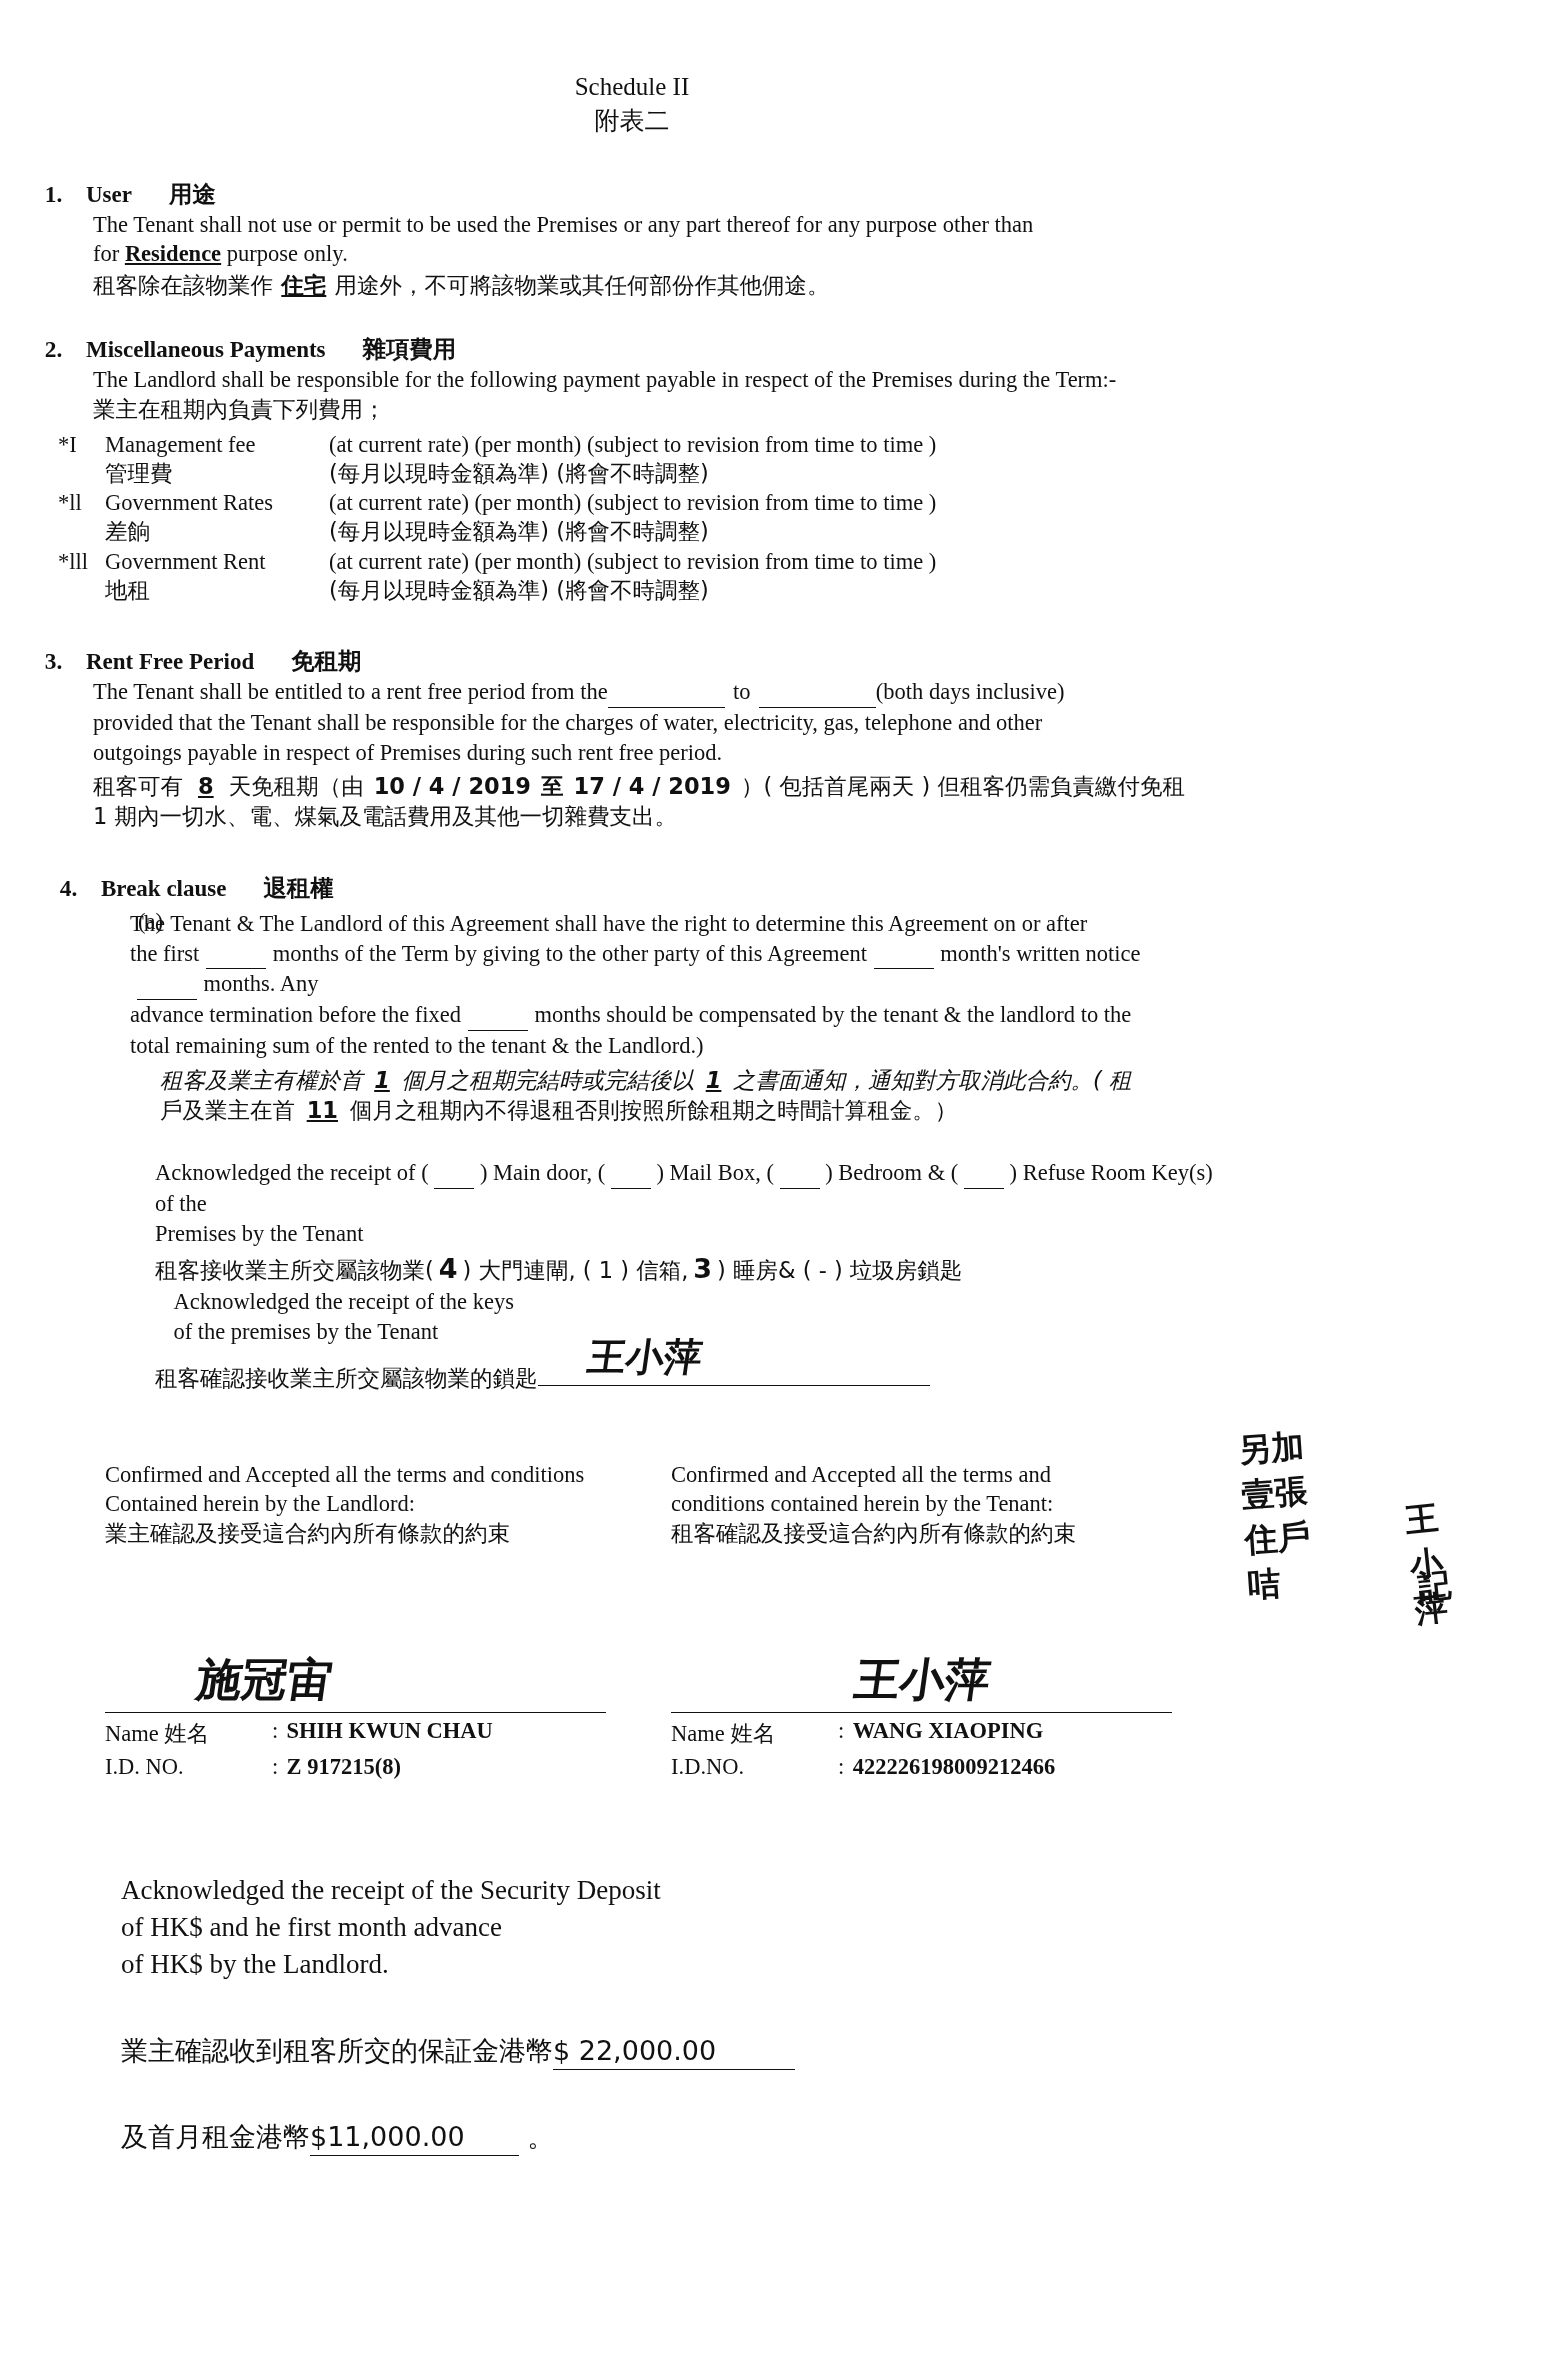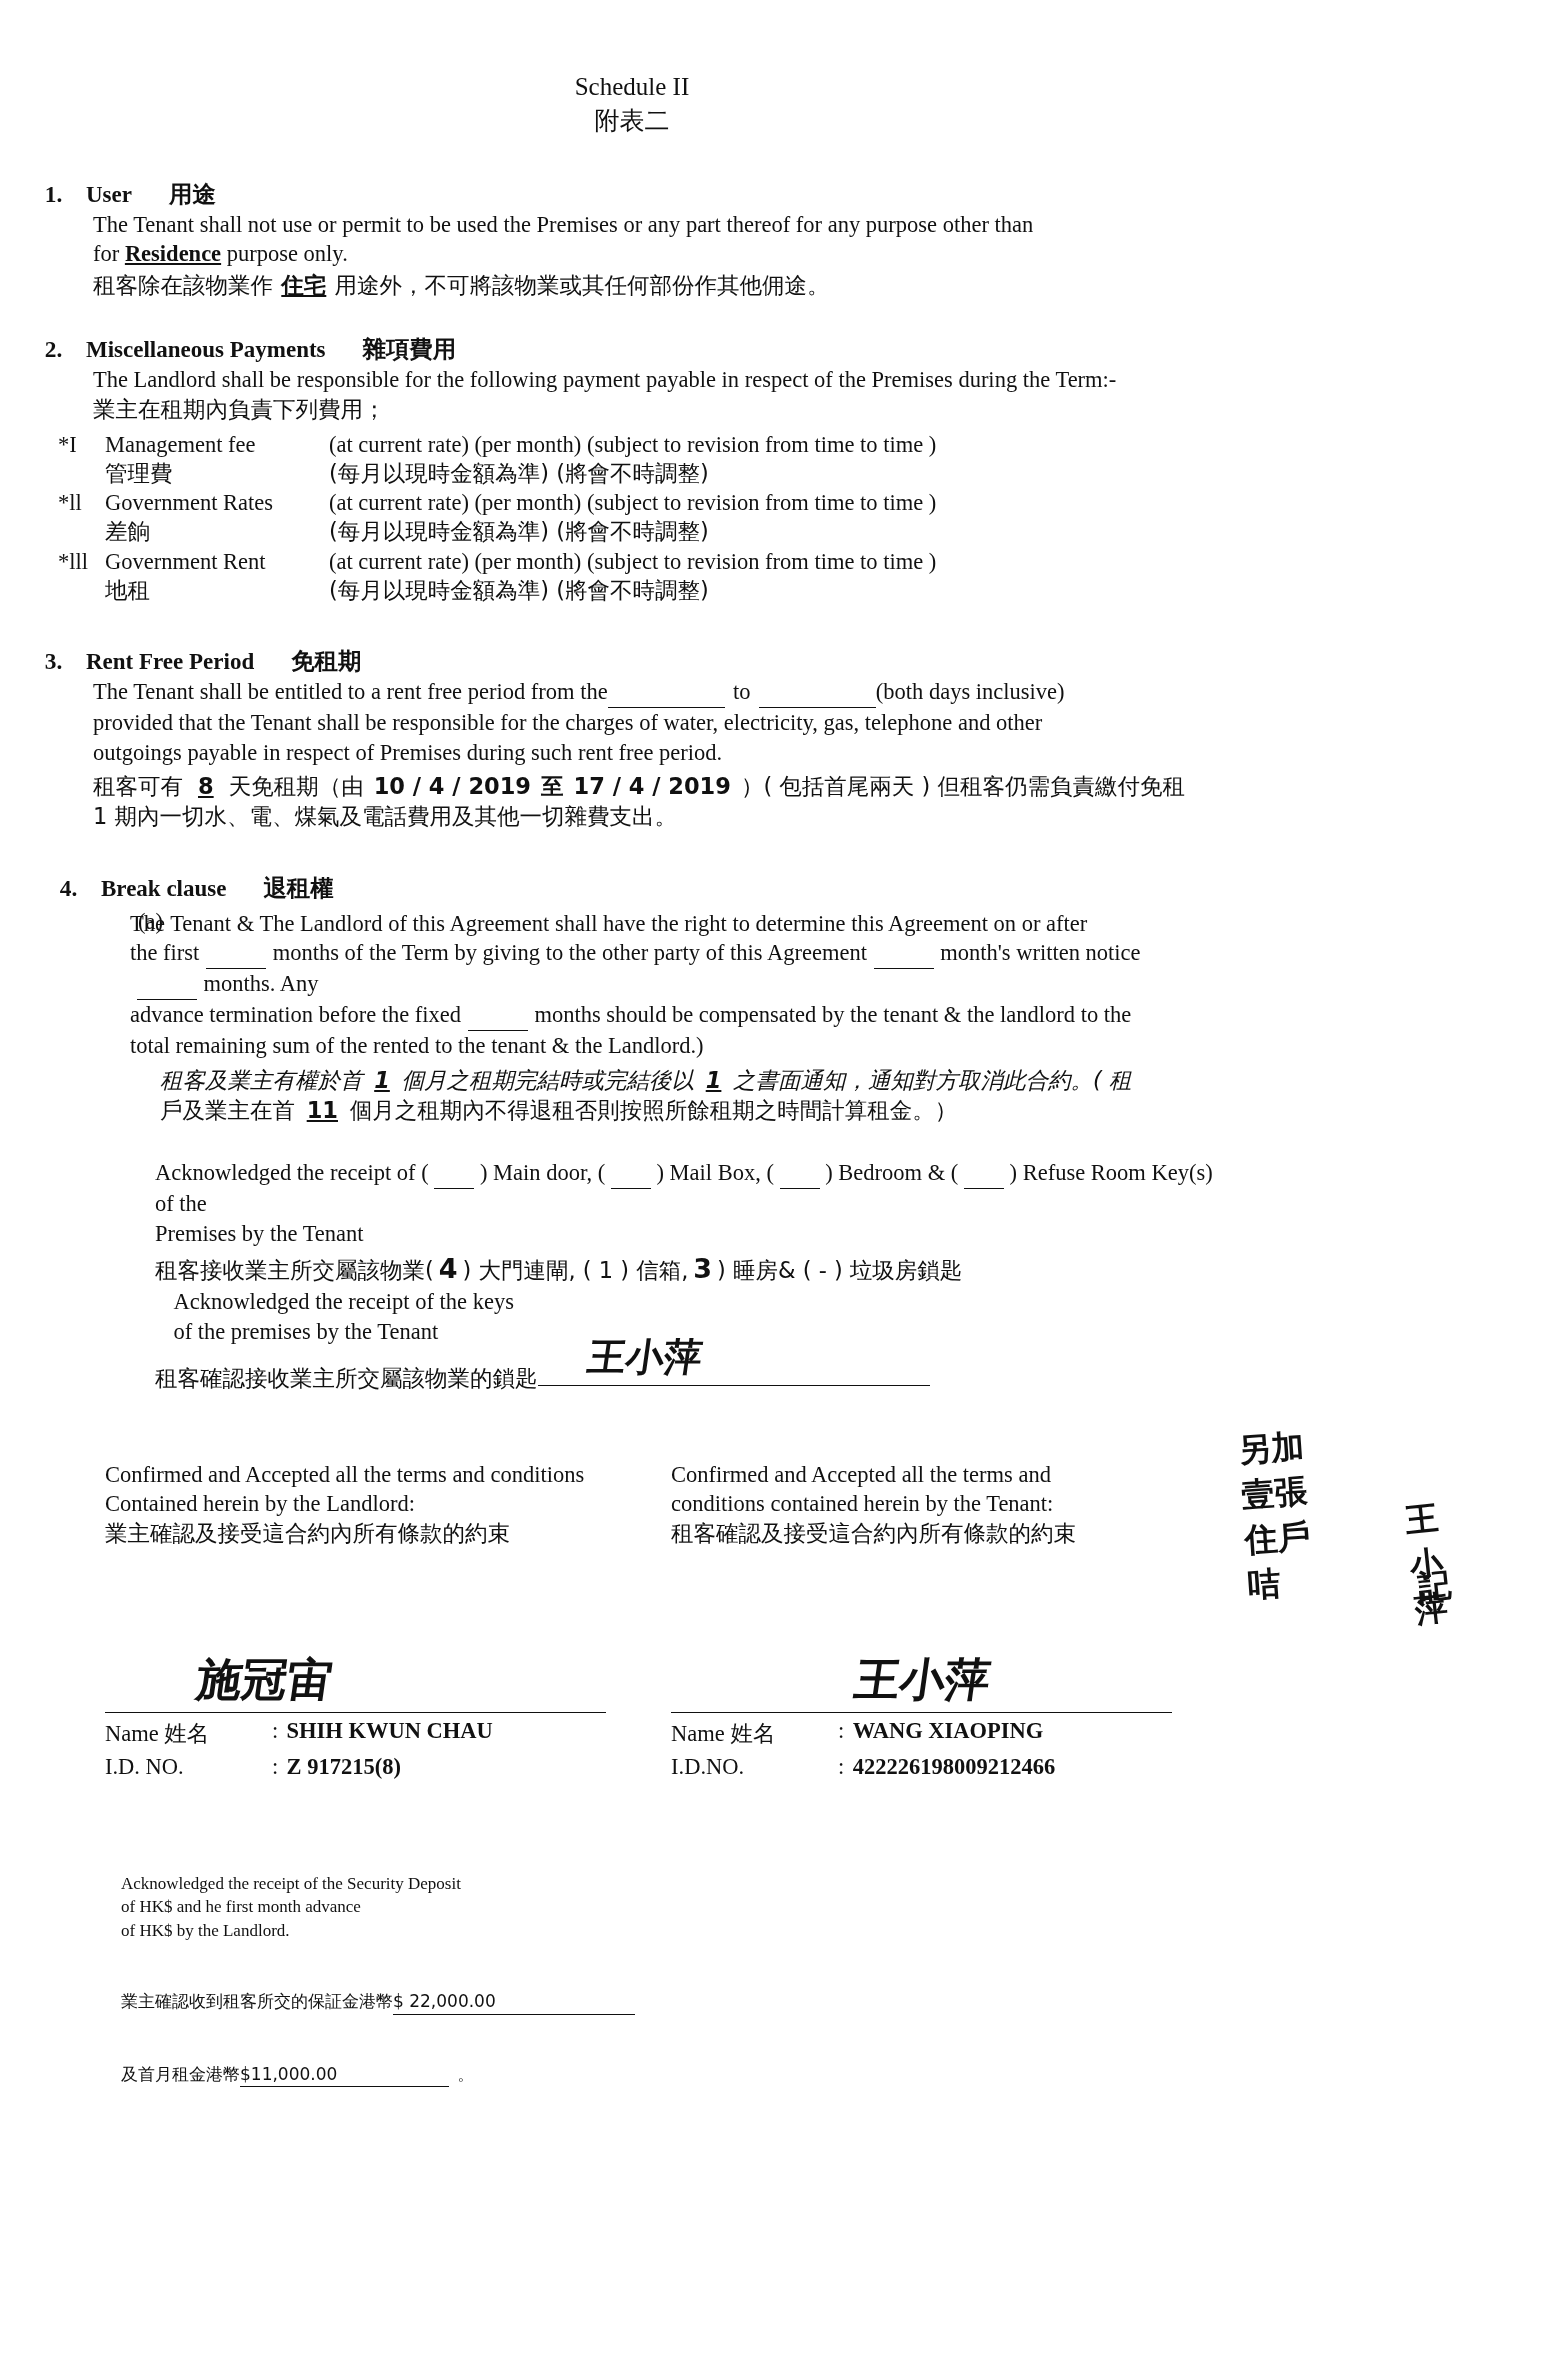--- a/index.html
+++ b/index.html
@@ -152,21 +152,21 @@
     transform: skewX(-8deg);
   }
   .name-row { display: flex; font-size: 22.5px; margin-top: 5px; }
   .name-lbl { width: 167px; flex: none; }
   .name-val { font-weight: bold; }
 
   
   .deposit {
     margin-left: 83px;
     margin-top: 92px;
-    font-size: 17px;
+    font-size: 27px;
     line-height: 1.38;
   }
   .amount-line {
     display: inline-block;
     border-bottom: 1.3px solid #111;
     min-width: 209px;
     font-weight: normal;
     margin-top: 48px;
   }
 
@@ -287,21 +287,21 @@
     <div class="sec-head" style="padding-left:15px;">
       <div class="sec-num">4.</div>
       <div class="sec-title-en">Break clause</div>
       <div class="sec-title-zh">退租權</div>
     </div>
 
     <div style="position:relative;margin-top:5px;">
       <div class="bc-label">(a)</div>
       <div class="bc-body">
         <div>The Tenant &amp; The Landlord of this Agreement shall have the right to determine this Agreement on or after</div>
-        <div style="display:flex;align-items:flex-start;">
+        <div style="display:flex;align-items:center;">
           <span>the first</span>
           <span class="blank-sm" style="margin:0 6.7px;">&nbsp;</span>
           <span>months of the Term by giving to the other party of this Agreement</span>
           <span class="blank-sm" style="margin:0 6.7px;">&nbsp;</span>
           <span>month's written notice</span>
         </div>
         <div style="display:flex;align-items:baseline;">
           <span class="blank-sm" style="margin:0 6.7px;">&nbsp;</span>
           <span>months. Any</span>
         </div>

